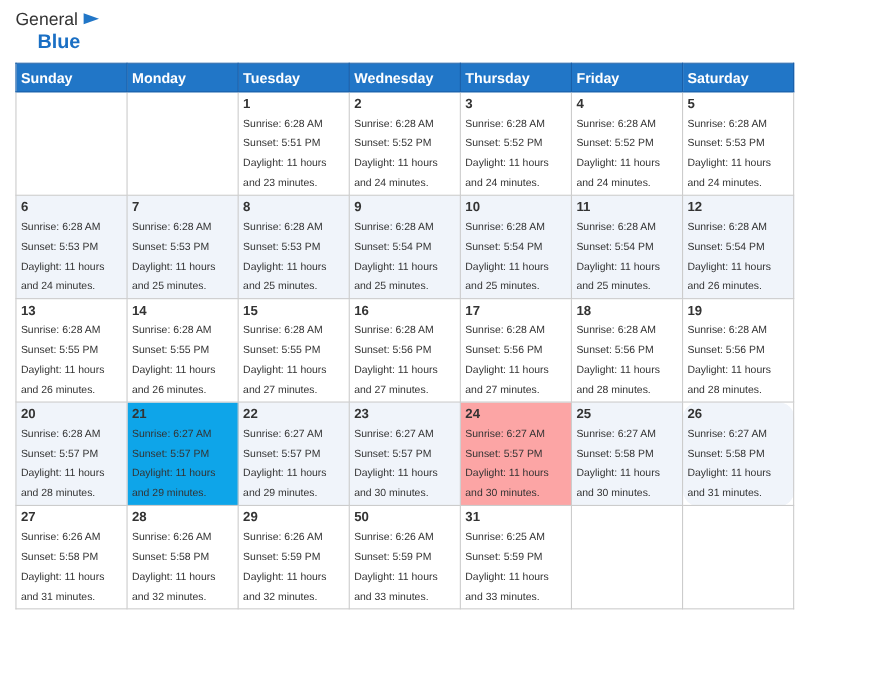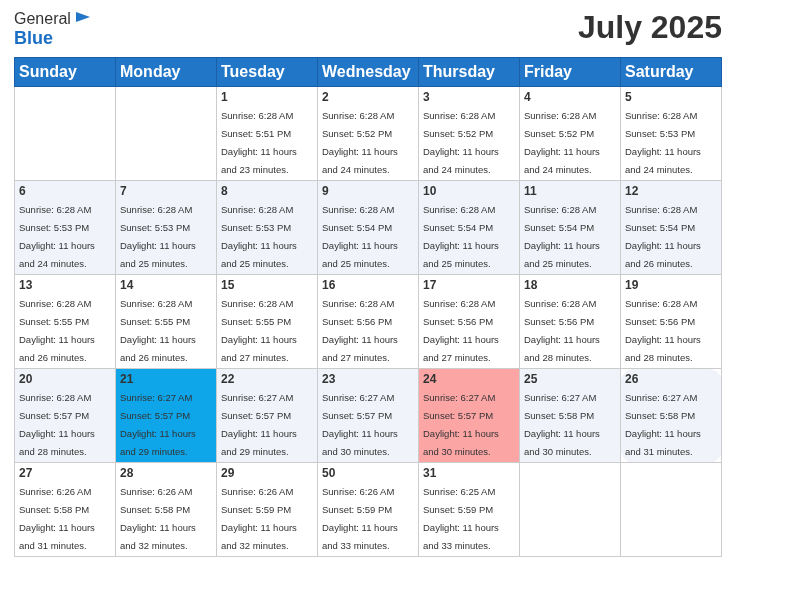--- a/index.html
+++ b/index.html
@@ -47,21 +47,21 @@
       color: #555;
     }
     .calendar {
       width: 100%;
       border-collapse: collapse;
       border: 1px solid #ccc;
     }
     .calendar th {
       background-color: #2176c7;
       color: #fff;
-      font-size: 16px;
+      font-size: 13px;
       font-weight: bold;
       padding: 5px 4px;
       text-align: left;
       border: 1px solid #1a5fa8;
     }
     .calendar td {
       border: 1px solid #ccc;
       vertical-align: top;
       padding: 3px 4px;
       width: calc(100% / 7);
@@ -90,26 +90,25 @@
   <div class="header">
     <div class="logo">
       <div>
         <div style="display:flex; align-items:center; gap:2px;">
           <span class="logo-general">General</span>
           <svg class="logo-icon" viewBox="0 0 18 18" xmlns="http://www.w3.org/2000/svg">
             <polygon points="2,2 16,7 2,12" fill="#2176c7"></polygon>
           </svg>
         </div>
         <div>
-          <span class="logo-blue" style="font-size:18px; font-weight:bold; color:#1a6fc4;">Blue</span>
+          <span class="logo-blue" style="font-size:18px; font-weight:bold; color:#1a6fc4;margin-left:20px;">Blue</span>
         </div>
       </div>
     </div>
     <div class="title-block">
-      <div class="main-title">July 2025</div>
     </div>
   </div>
 
   <table class="calendar">
     <thead>
       <tr>
         <th>Sunday</th>
         <th>Monday</th>
         <th>Tuesday</th>
         <th>Wednesday</th>

